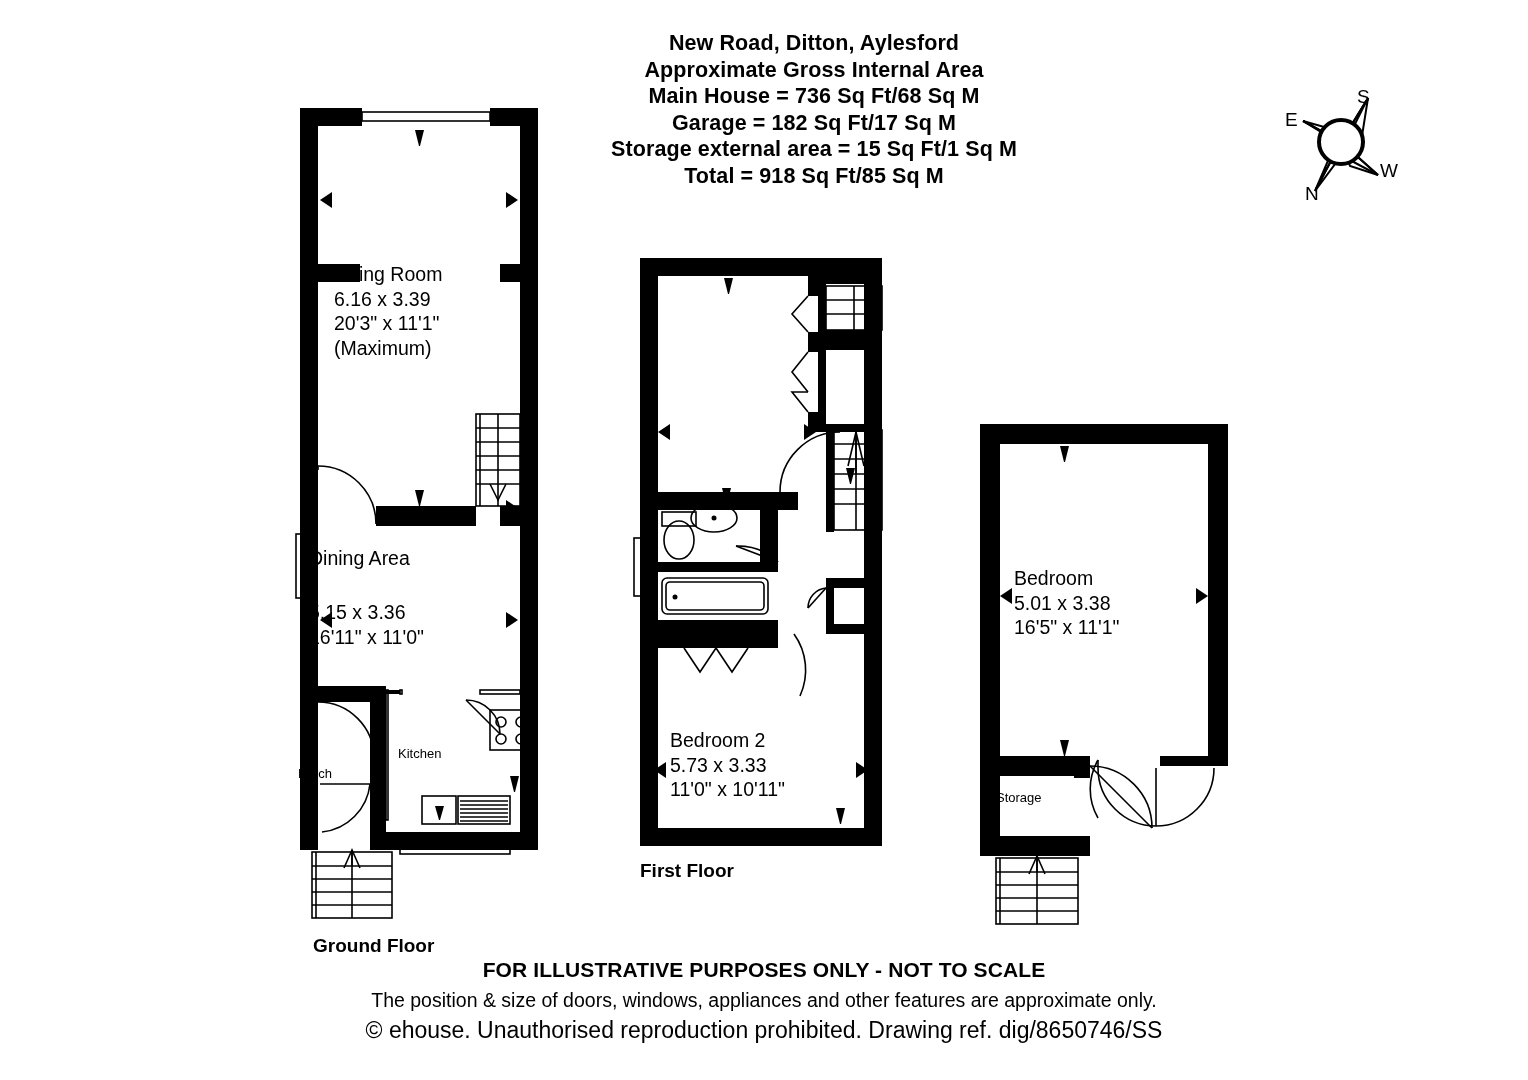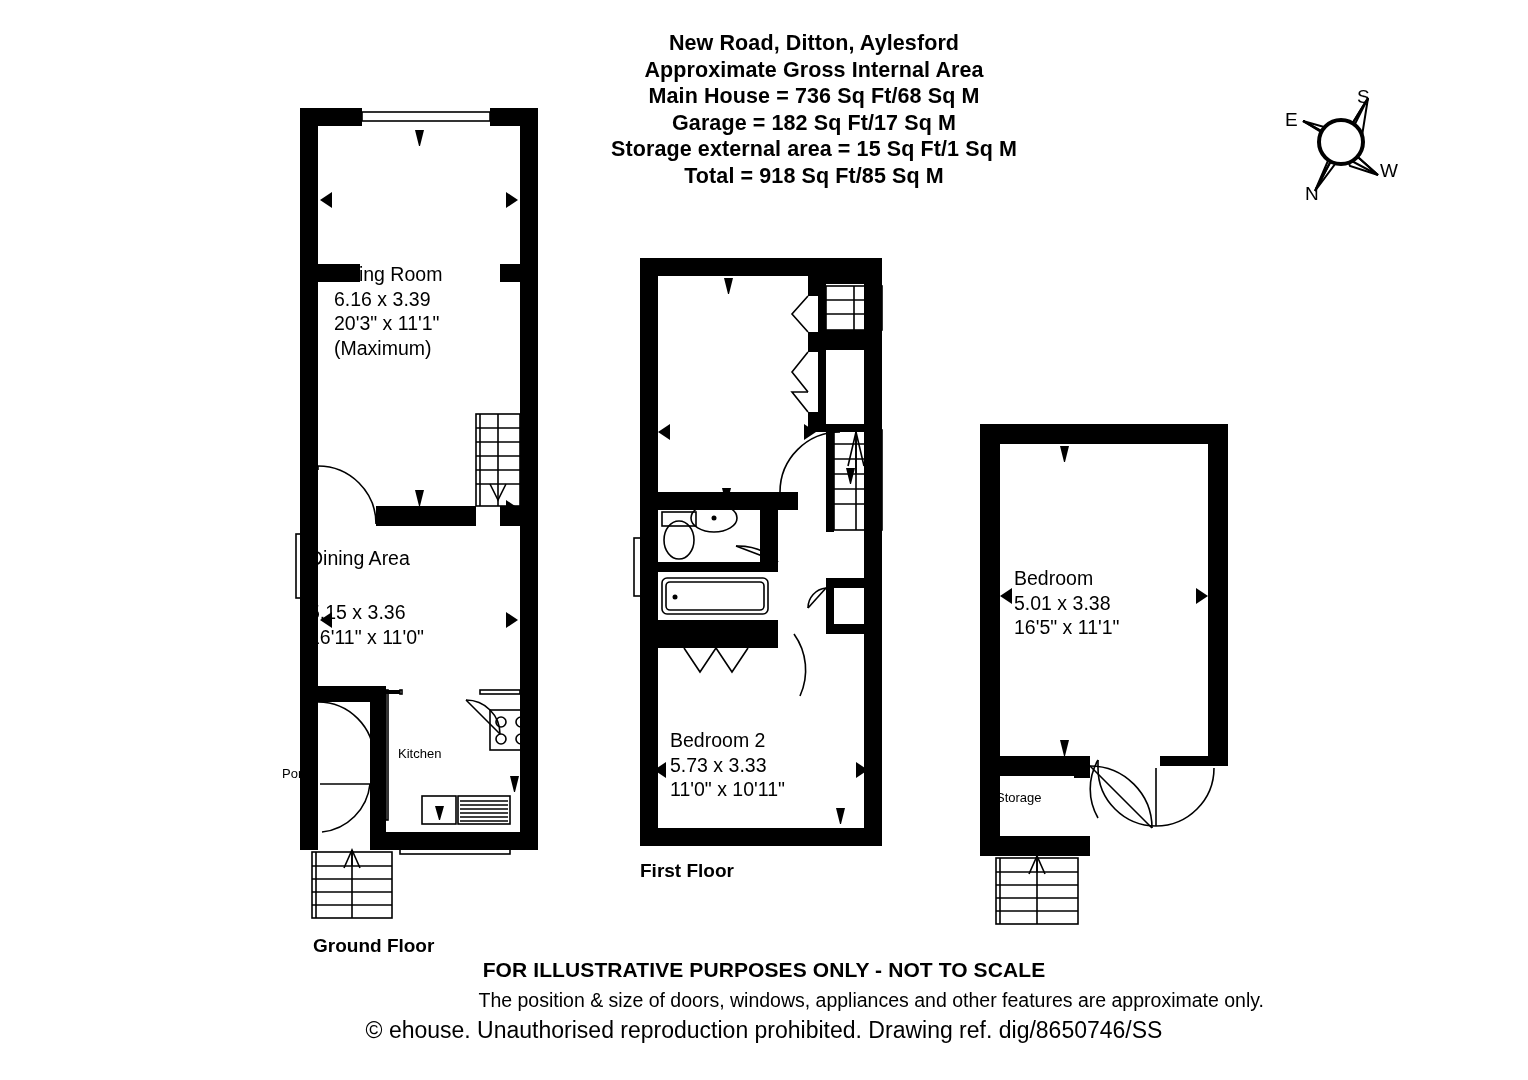--- a/index.html
+++ b/index.html
@@ -7,21 +7,21 @@
        font-family:"Liberation Sans", sans-serif;color:#000;}
   .stage{position:absolute;left:0;top:0;width:1528px;height:1080px;}
 
   
   .hdr{position:absolute;left:514px;top:30px;width:600px;text-align:center;
        font-weight:bold;font-size:21.5px;line-height:26.5px;letter-spacing:.1px;}
   .hdr div{white-space:nowrap;}
 
   .footer{position:absolute;left:264px;top:955px;width:1000px;text-align:center;}
   .f1{font-weight:bold;font-size:21px;line-height:30px;letter-spacing:.1px;}
-  .f2{font-size:19.5px;line-height:30px;text-align:right;}
+  .f2{font-size:19.5px;line-height:30px;}
   .f3{font-size:23px;line-height:30px;}
 
   .floorlabel{position:absolute;font-weight:bold;font-size:19px;white-space:nowrap;}
 
   .rlbl{position:absolute;font-size:19.5px;line-height:24.5px;
         white-space:nowrap;}
   .rlbl.sm{font-size:13px;}
 
   
   svg{position:absolute;left:0;top:0;overflow:visible;}
@@ -332,21 +332,21 @@
   </div>
   <div class="rlbl" style="left:309px;top:600px;width:220px;">
     <div>5.15 x 3.36</div>
     <div>16'11" x 11'0"</div>
   </div>
 
   <div class="rlbl sm" style="left:398px;top:742px;width:100px;">
     <div>Kitchen</div>
   </div>
 
-  <div class="rlbl sm" style="left:282px;top:762px;width:106px;">
+  <div class="rlbl sm" style="left:298px;top:762px;width:106px;">
     <div>Porch</div>
   </div>
 
 
   <div class="rlbl" style="left:670px;top:728px;width:180px;">
     <div>Bedroom 2</div>
     <div>5.73 x 3.33</div>
     <div>11'0" x 10'11"</div>
   </div>
 

